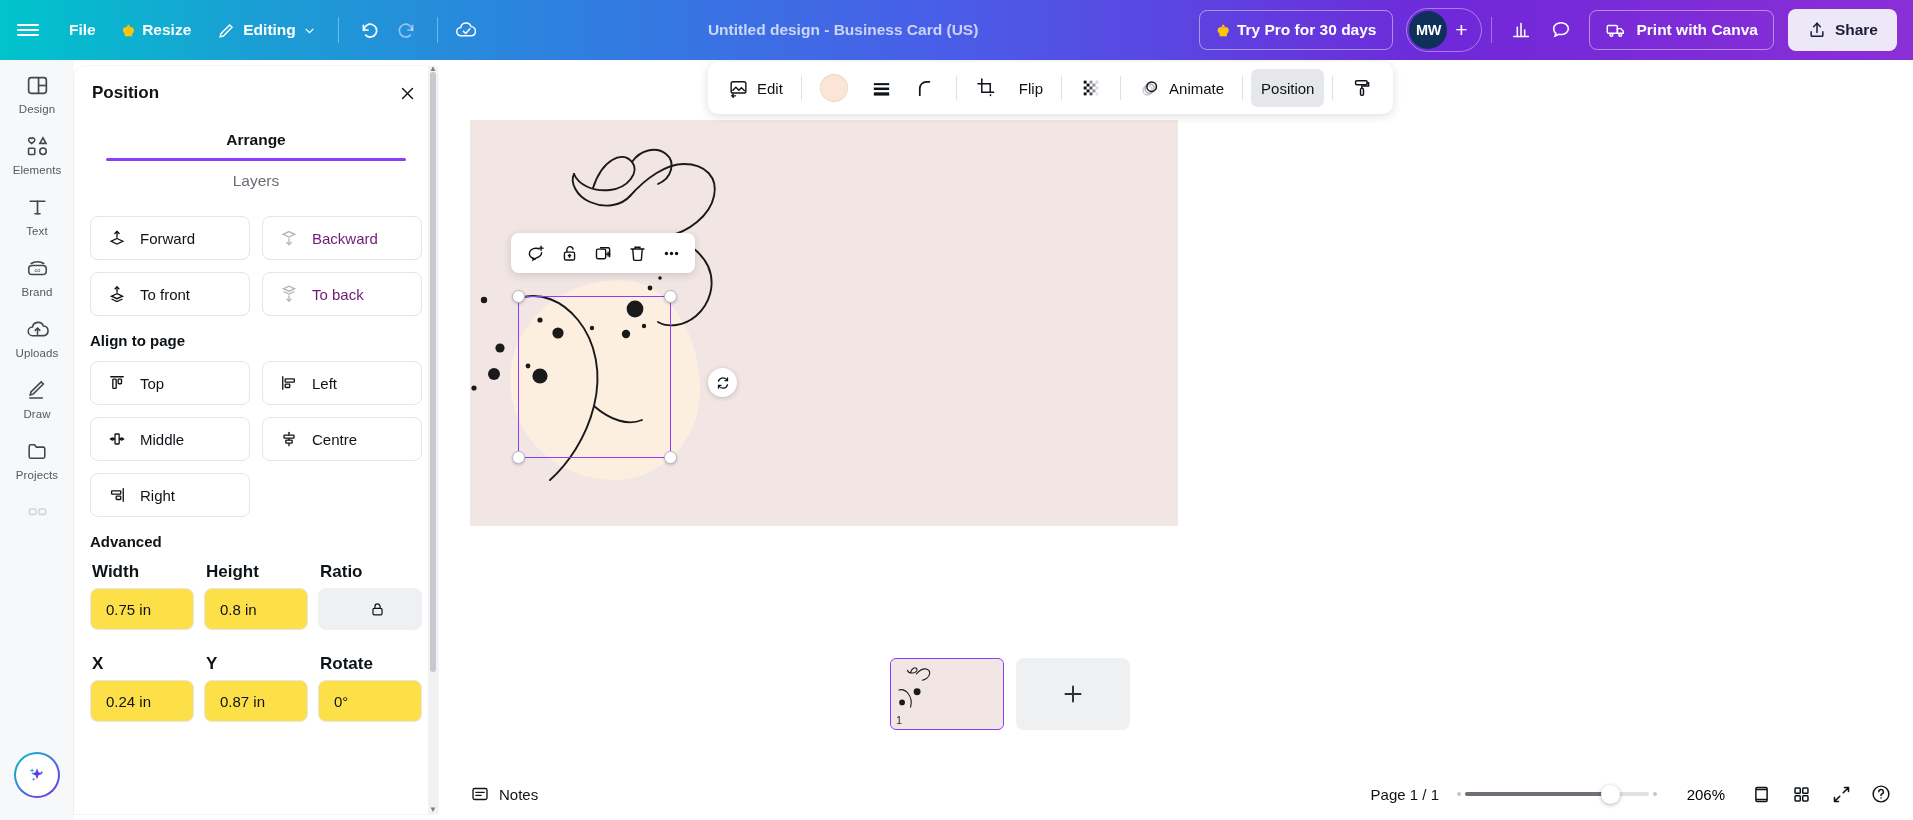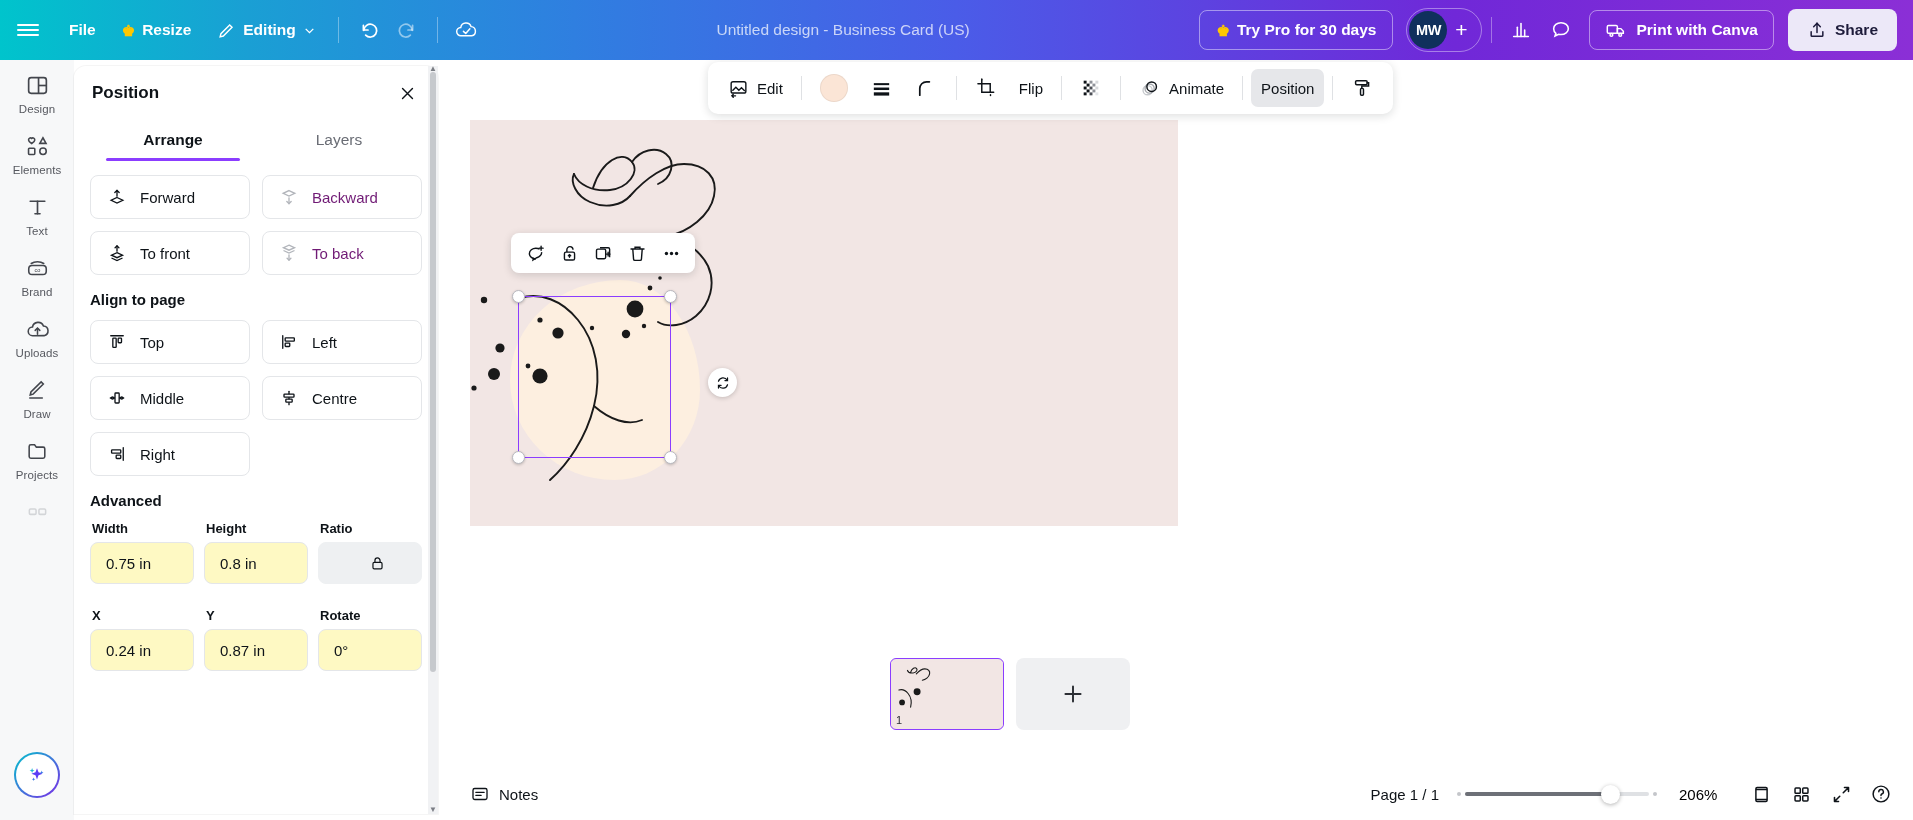--- a/index.html
+++ b/index.html
@@ -27,21 +27,21 @@
     padding: 0 13px; border-radius: 6px; font-size: 15.5px; font-weight: 700;
     cursor: pointer; white-space: nowrap;
   }
   .tb-sep { width: 1px; height: 26px; background: rgba(255,255,255,0.35); margin: 0 9px; }
   .crown { font-size: 15px; color: #ffc700; line-height: 1; }
   .tb-icon-btn {
     width: 40px; height: 40px; border-radius: 7px; display:flex; align-items:center; justify-content:center;
     cursor: pointer;
   }
   .doc-title {
-    flex: 0 1 auto; text-align: center; font-size: 15.5px; font-weight: 400;
+    flex: 0 1 auto; text-align: center; font-size: 15.5px; font-weight: 700;
     color: rgba(255,255,255,0.72); cursor: text; padding: 6px 12px; border-radius: 6px;
   }
   .spacer-l { flex: 1 1 auto; }
   .spacer-r { flex: 1 1 auto; }
   .try-pro {
     display: flex; align-items: center; gap: 7px; height: 40px; padding: 0 16px;
     border: 1px solid rgba(255,255,255,0.45); border-radius: 8px;
     font-size: 15.5px; font-weight: 700; cursor: pointer;
   }
   .avatar-group { display: flex; align-items: center; height: 44px; border: 1px solid rgba(255,255,255,0.4);
@@ -91,61 +91,62 @@
     background: #fff; border-radius: 12px 12px 0 0; z-index: 45;
     box-shadow: 0 0 0 1px rgba(0,0,0,0.04);
   }
   .panel-head {
     height: 54px; display: flex; align-items: center; justify-content: space-between;
     padding: 0 16px 0 18px;
   }
   .panel-title { font-size: 17px; font-weight: 700; color: #0e1318; }
   .panel-close { width: 30px; height: 30px; display:flex; align-items:center; justify-content:center;
     border-radius: 6px; cursor: pointer; }
-  .tabs { display: flex; padding: 0 16px; }
+  .tabs { display: flex; padding: 0 16px; flex-direction: column; }
   .tab {
     flex: 1 1 50%; text-align: center; padding: 11px 0 12px; font-size: 15.5px;
     color: #6a6d75; cursor: pointer; position: relative;
   }
   .tab.active { color: #0e1318; font-weight: 700; }
   .tab.active::after {
     content: ""; position: absolute; left: 16px; right: 16px; bottom: 0;
     height: 3px; background: #8b3dff; border-radius: 2px;
   }
   .panel-body { padding: 14px 16px 0; }
   .btn-grid { display: grid; grid-template-columns: 1fr 1fr; gap: 12px 12px; margin-bottom: 12px; }
   .pbtn {
     height: 44px; border: 1px solid #e4e6e9; border-radius: 8px; background: #fff;
     display: flex; align-items: center; gap: 13px; padding-left: 16px;
     font-size: 15px; color: #0e1318; cursor: pointer;
   }
   .pbtn.disabled { color: #701a75; cursor: default; }
   .section-title { font-size: 15px; font-weight: 700; color: #0e1318; margin: 16px 0 12px; }
   .adv-grid { display: grid; grid-template-columns: 1fr 1fr 1fr; gap: 6px 10px; }
-  .adv-label { font-size: 13px; font-weight: 700; color: #0e1318; padding-left: 2px; }
+  .adv-label { font-size: 17px; font-weight: 700; color: #0e1318; padding-left: 2px; }
   .adv-input {
-    height: 42px; border: 1px solid #e4e6e9; border-radius: 8px; background: #fef9c3;
+    height: 42px; border: 1px solid #e4e6e9; border-radius: 8px; background: #fde047;
     display: flex; align-items: center; padding-left: 15px; font-size: 15px; color: #0e1318;
     cursor: text;
   }
   .adv-input.locked { background: #eef0f2; border-color: #eef0f2; justify-content: center; cursor: pointer; }
   .adv-row-gap { height: 12px; grid-column: 1 / -1; }
   .pscroll {
     position: absolute; right: 0px; top: 0; width: 10px; height: 748px; background: #f1f2f4;
   }
   .pscroll-thumb {
     position: absolute; left: 2px; top: 6px; width: 6px; height: 600px;
     background: #c6c9cd; border-radius: 4px;
   }
   .pscroll-arrow { position: absolute; left: 1px; font-size: 8px; color: #7b7e85; }
 
   
   .editor {
     position: absolute; top: 60px; left: 438px; right: 0; bottom: 0;
     background: #fff;
+    text-align: right;
   }
   .ctx-toolbar {
     position: absolute; top: 2px; left: 270px; height: 52px;
     background: #fff; border-radius: 10px; box-shadow: 0 2px 10px rgba(14,19,24,0.14);
     display: flex; align-items: center; padding: 0 10px; gap: 2px; z-index: 30;
   }
   .ctx-btn {
     height: 38px; display: flex; align-items: center; gap: 8px; padding: 0 10px;
     border-radius: 7px; font-size: 15px; color: #0e1318; cursor: pointer; white-space: nowrap;
   }

